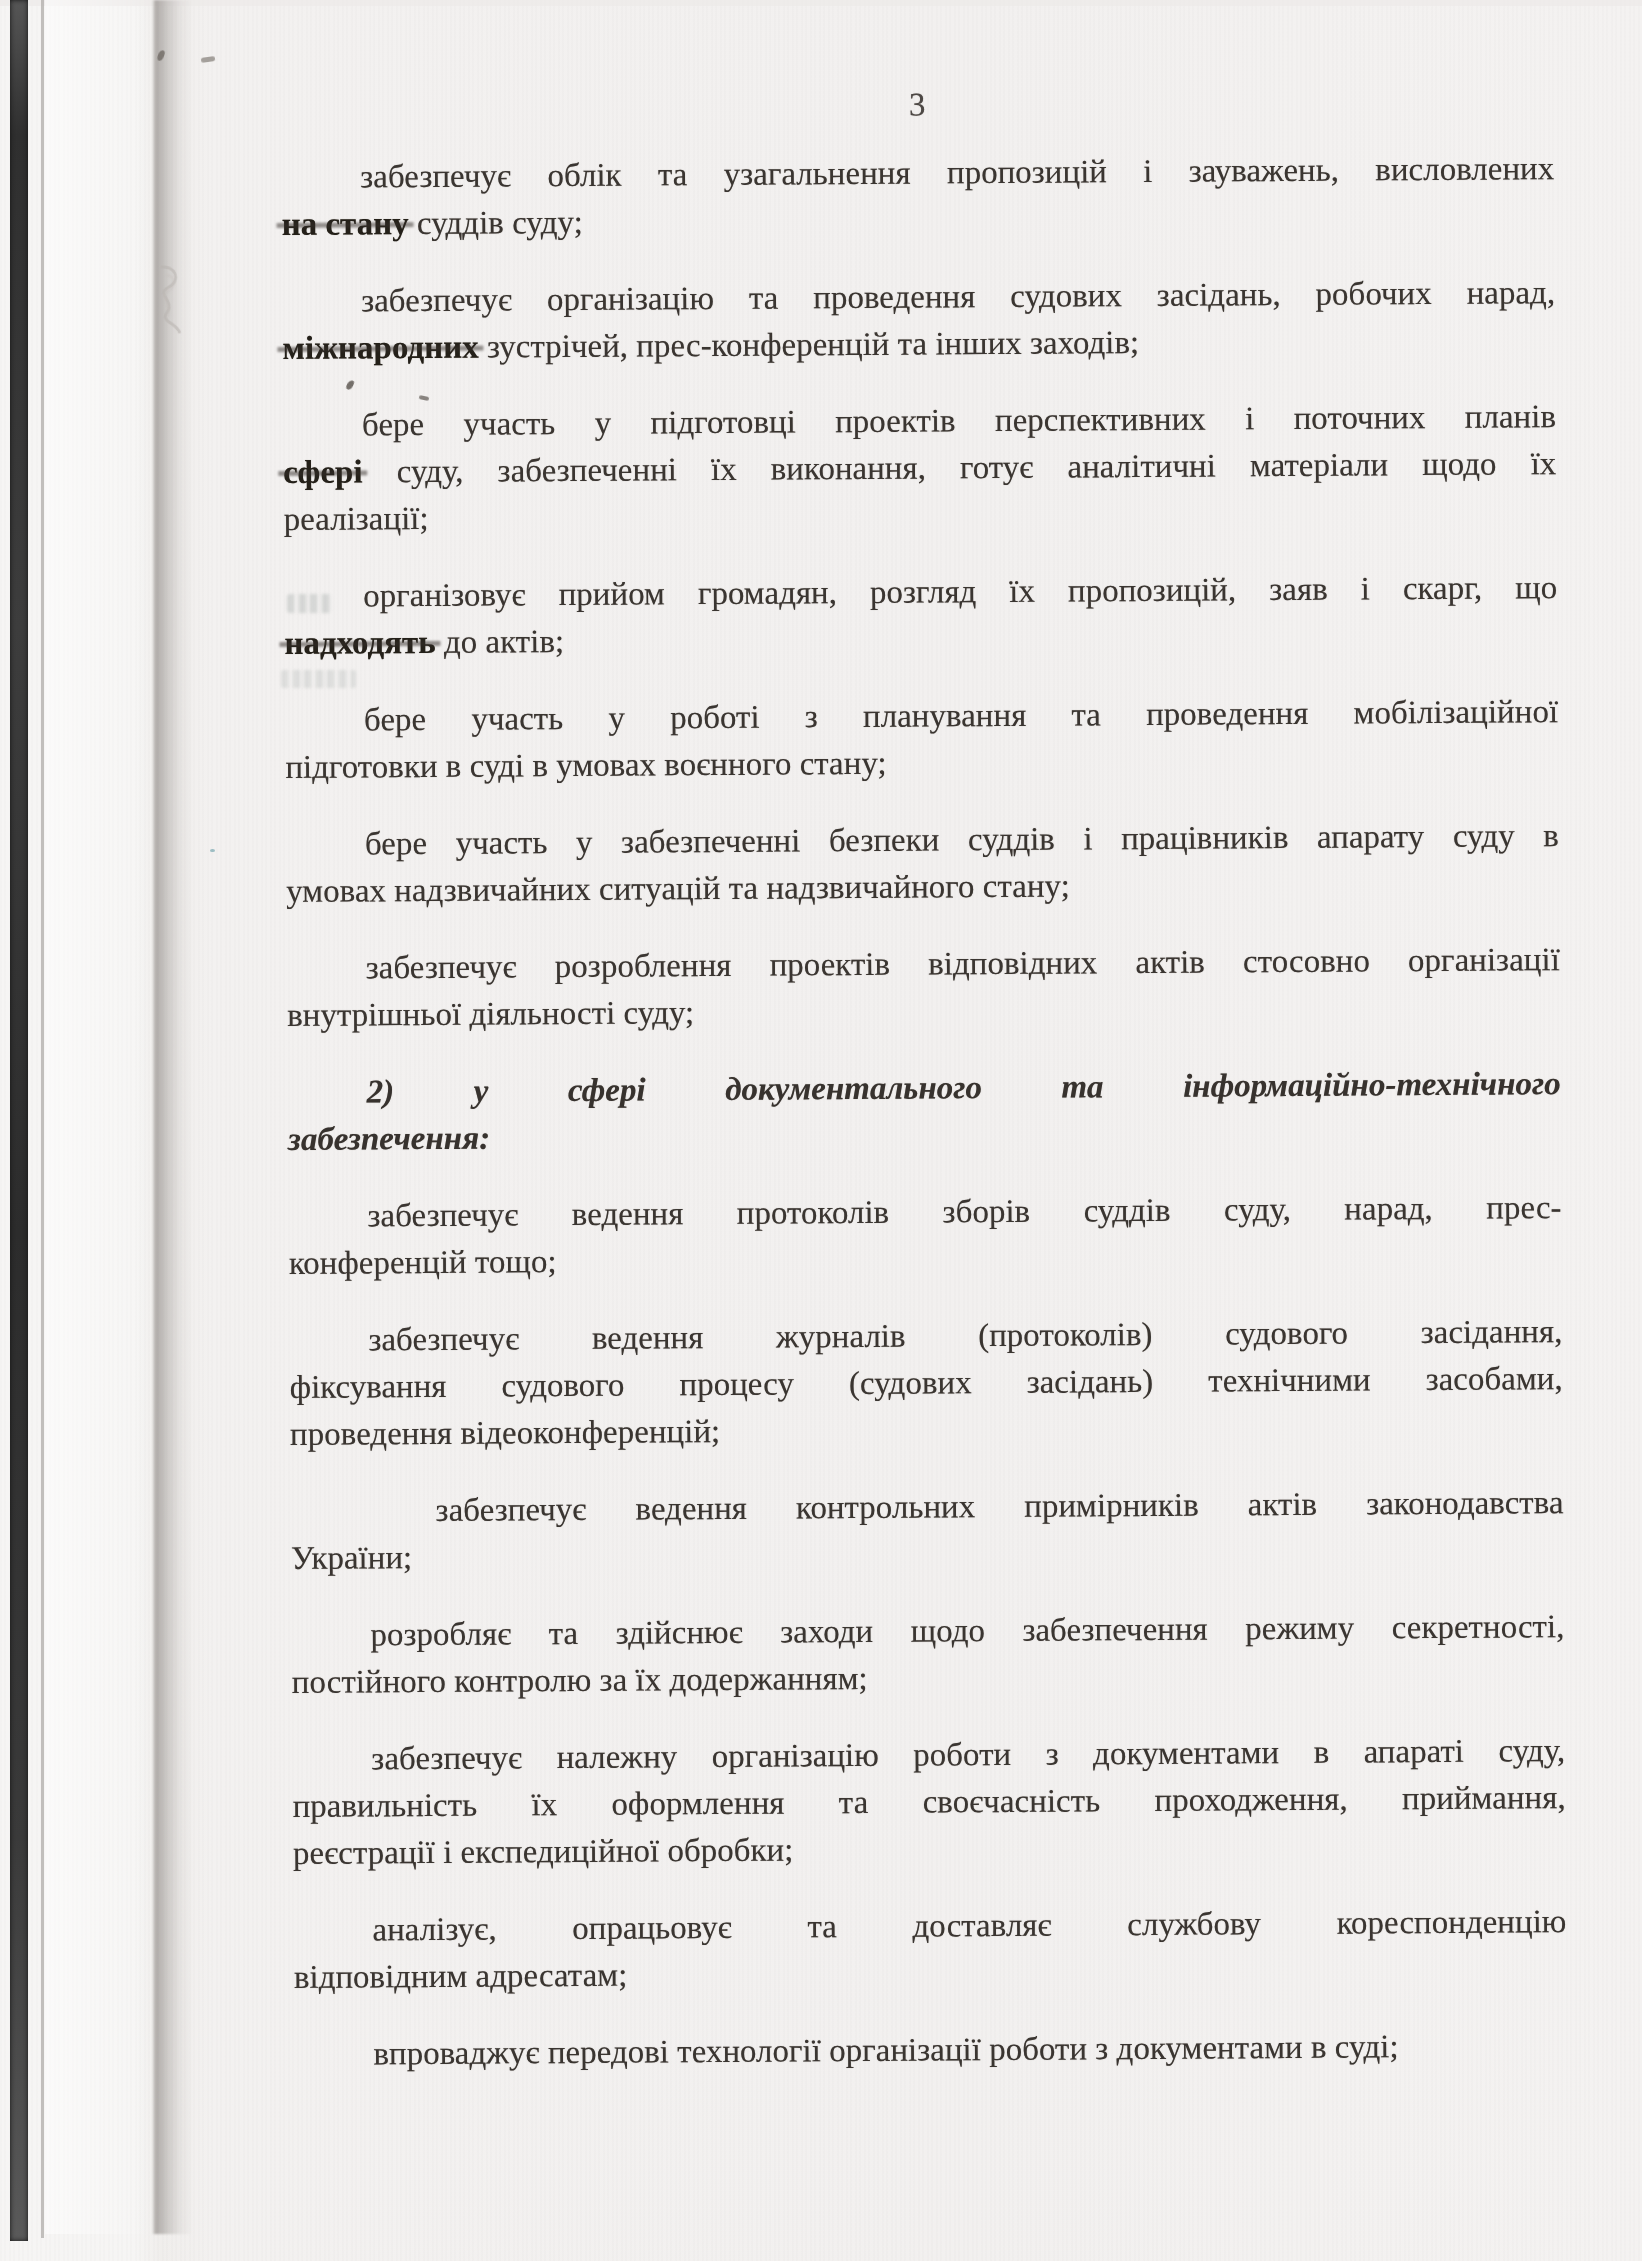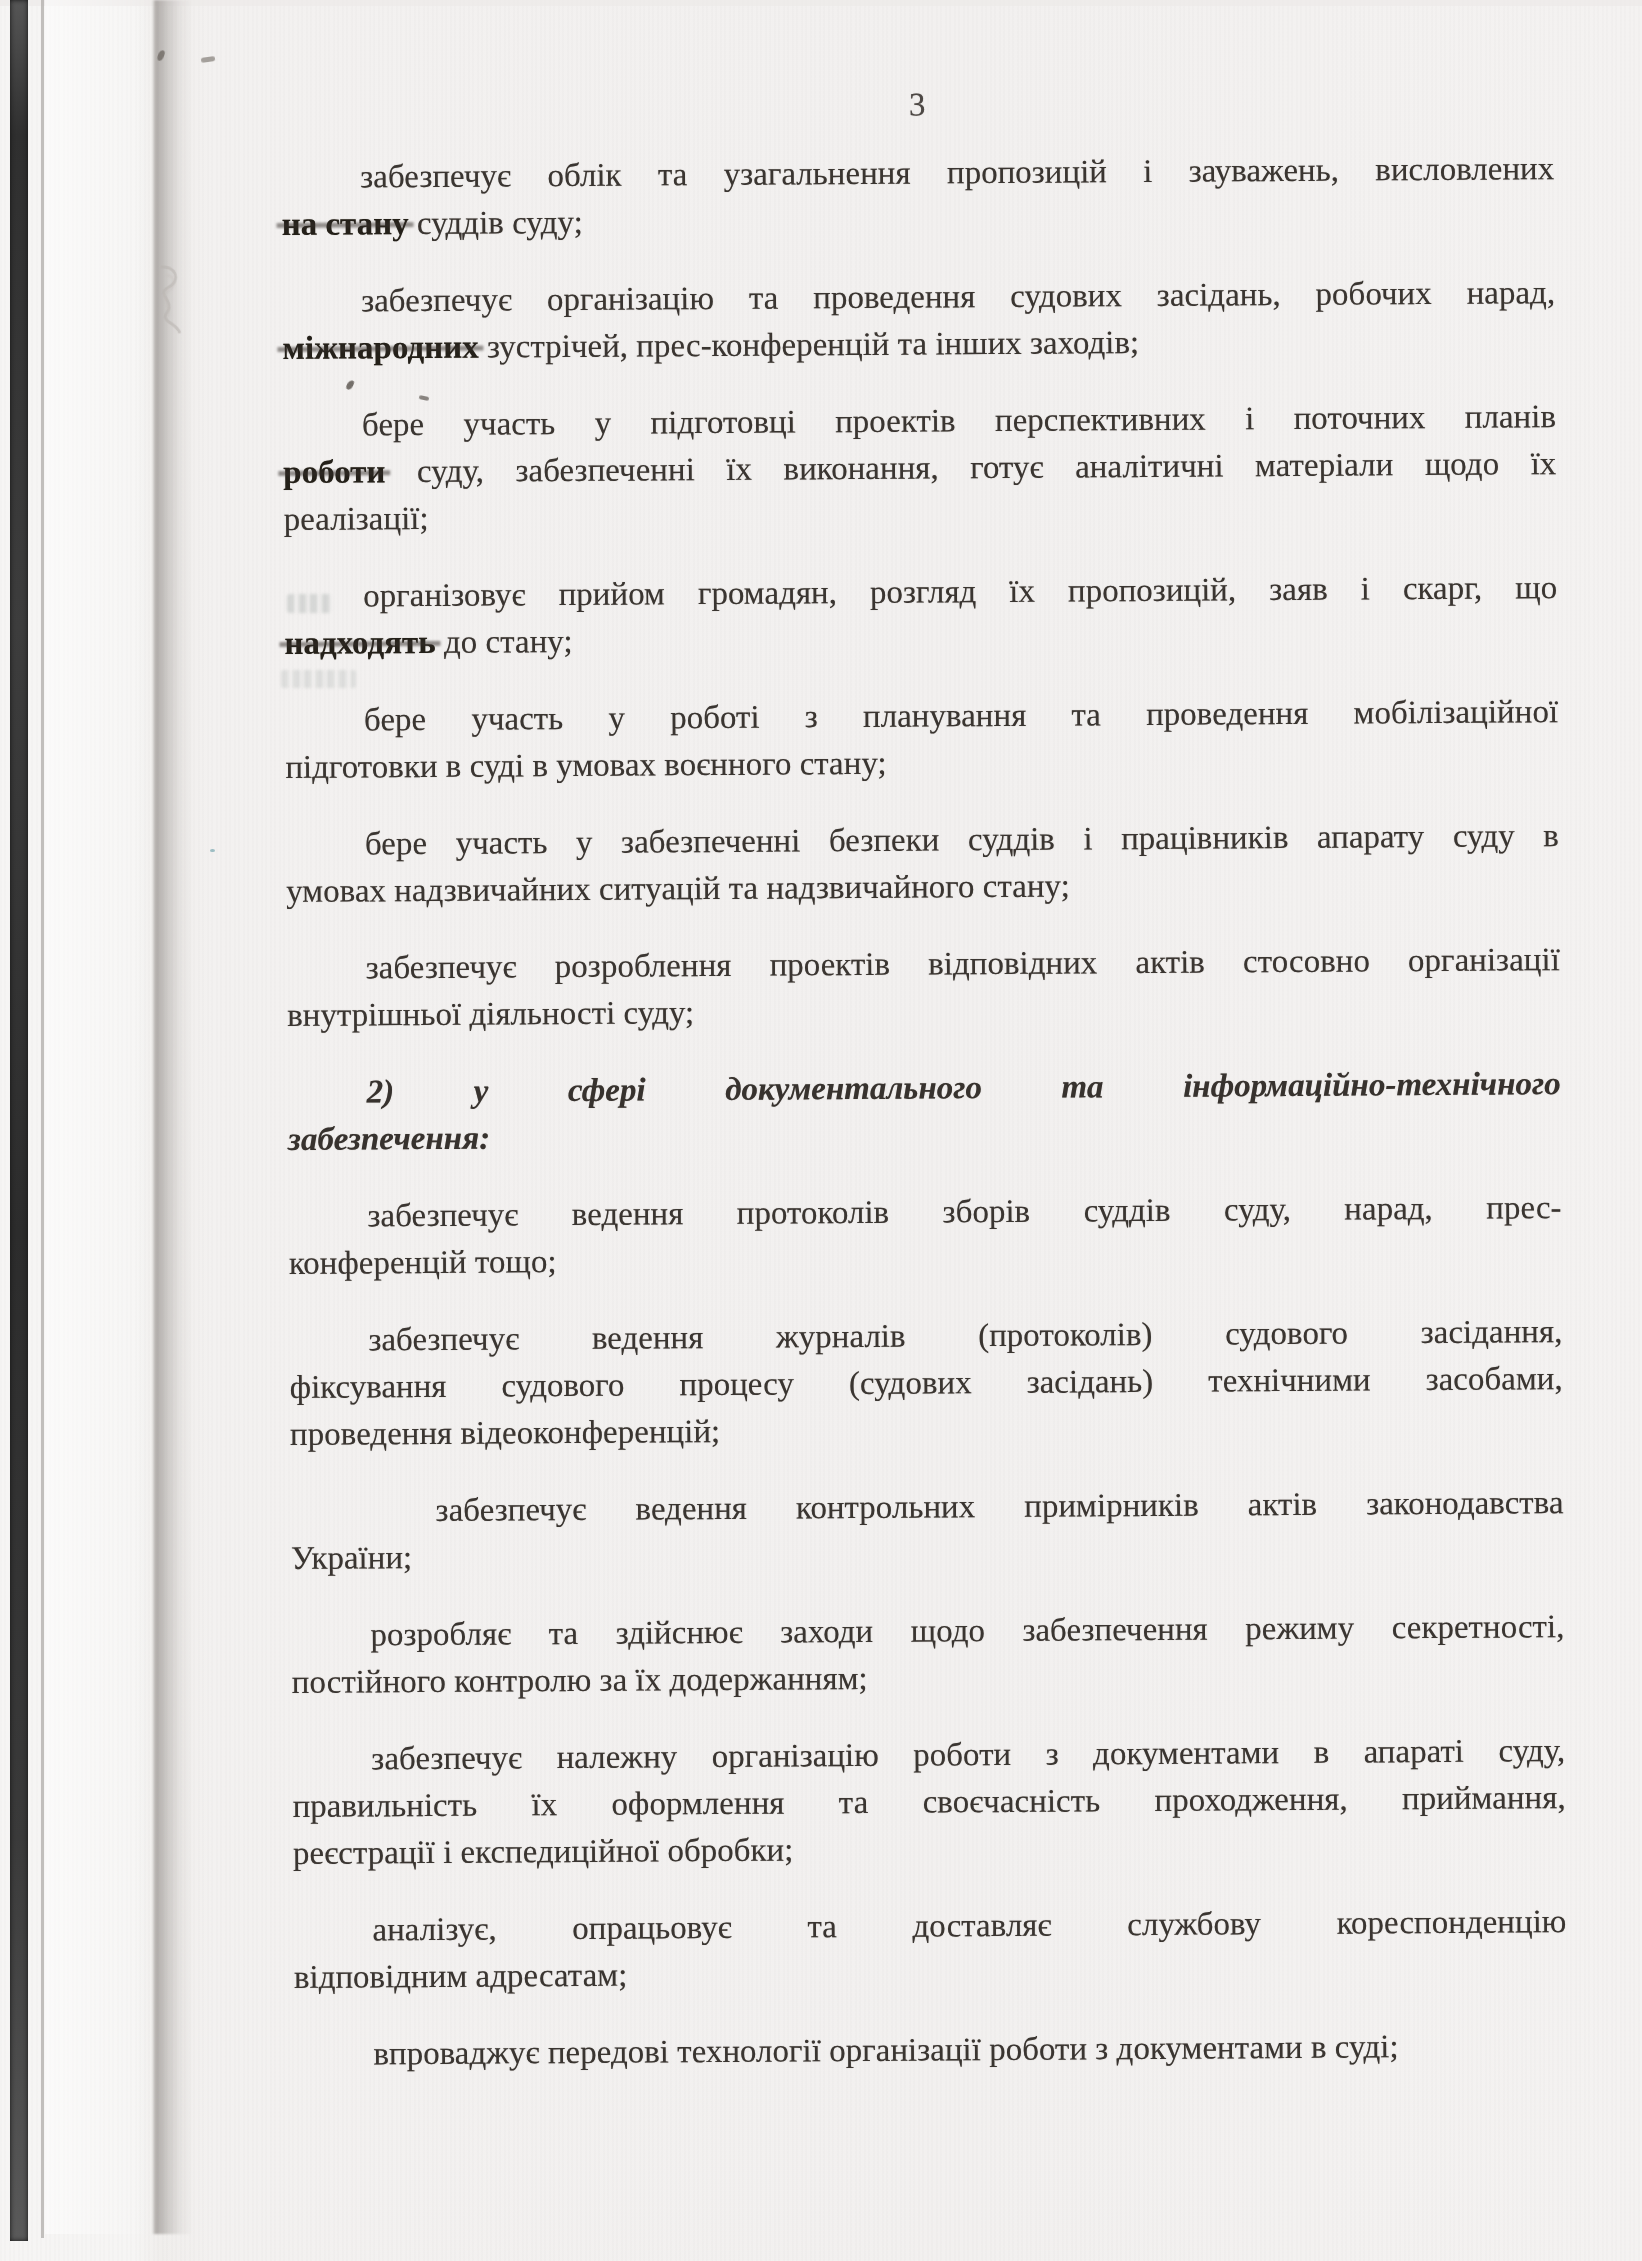--- a/index.html
+++ b/index.html
@@ -144,26 +144,26 @@
 <div class="para body">
       <div class="line"><span>забезпечує облік та узагальнення пропозицій і зауважень, висловлених</span></div>
       <div class="line last"><span class="smear">на стану</span><span> суддів суду;</span></div>
     </div>
     <div class="para body">
       <div class="line"><span>забезпечує організацію та проведення судових засідань, робочих нарад,</span></div>
       <div class="line last"><span class="smear">міжнародних</span><span> зустрічей, прес-конференцій та інших заходів;</span></div>
     </div>
     <div class="para body">
       <div class="line"><span>бере участь у підготовці проектів перспективних і поточних планів</span></div>
-      <div class="line"><span class="smear">роботи</span><span> суду, забезпеченні їх виконання, готує аналітичні матеріали щодо їх</span></div>
+      <div class="line"><span class="smear">сфері</span><span> суду, забезпеченні їх виконання, готує аналітичні матеріали щодо їх</span></div>
       <div class="line last"><span>реалізації;</span></div>
     </div>
     <div class="para body">
       <div class="line"><span>організовує прийом громадян, розгляд їх пропозицій, заяв і скарг, що</span></div>
-      <div class="line last"><span class="smear">надходять</span><span> до стану;</span></div>
+      <div class="line last"><span class="smear">надходять</span><span> до актів;</span></div>
     </div>
     <div class="para body">
       <div class="line"><span>бере участь у роботі з планування та проведення мобілізаційної</span></div>
       <div class="line last"><span>підготовки в суді в умовах воєнного стану;</span></div>
     </div>
     <div class="para body">
       <div class="line"><span>бере участь у забезпеченні безпеки суддів і працівників апарату суду в</span></div>
       <div class="line last"><span>умовах надзвичайних ситуацій та надзвичайного стану;</span></div>
     </div>
     <div class="para body">

